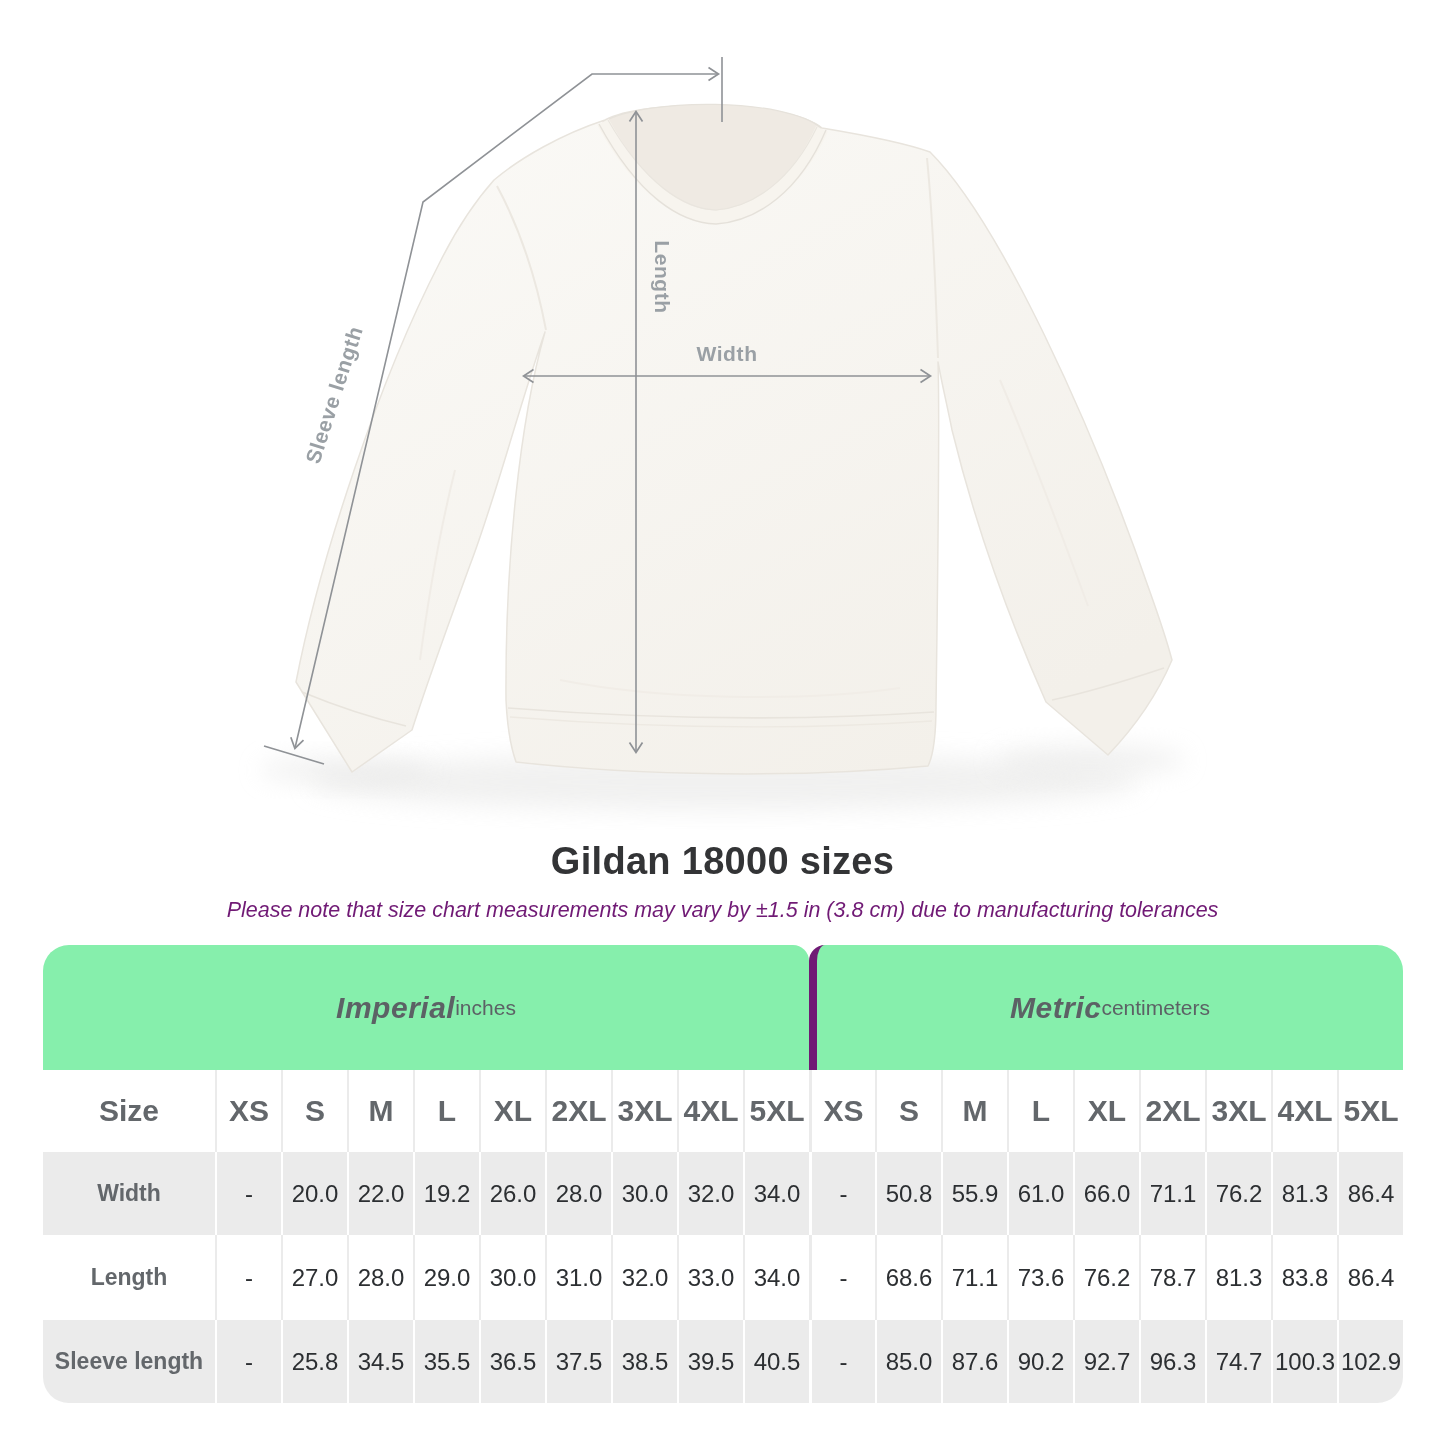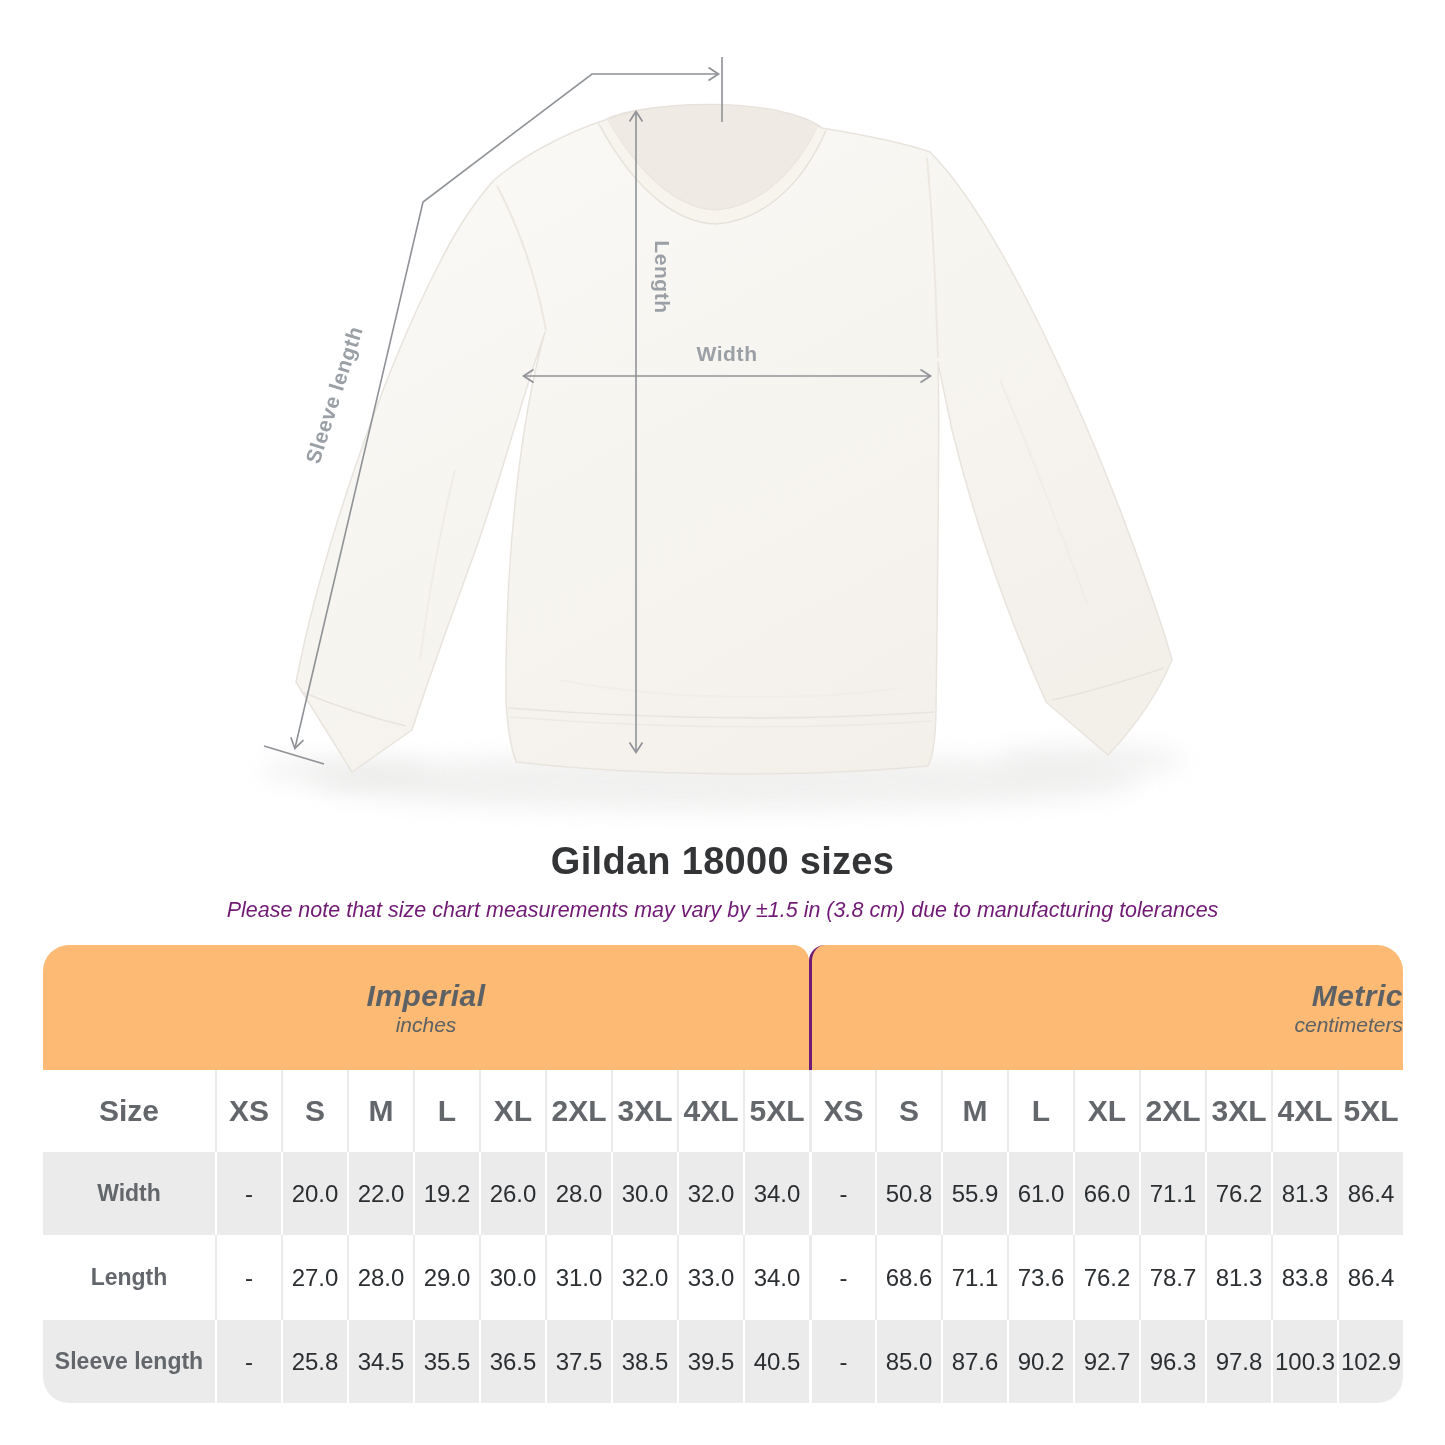--- a/index.html
+++ b/index.html
@@ -5,25 +5,25 @@
   html,body{margin:0;padding:0;background:#fff;}
   .canvas{position:relative;width:1445px;height:1445px;background:#ffffff;overflow:hidden;
           font-family:"Liberation Sans",sans-serif;}
   .diagram{position:absolute;left:0;top:0;}
   .title-wrap{position:absolute;left:0;right:0;top:840;text-align:center;top:840px;}
   .title{font-size:38px;font-weight:bold;color:#333436;letter-spacing:.3px;}
   .subtitle{margin-top:15px;font-size:21.5px;font-style:italic;color:#701a75;}
   .table{position:absolute;left:43px;top:945px;width:1360px;height:458px;
          display:grid;grid-template-columns:172px repeat(18,1fr);
          grid-template-rows:125px 82px 83px 85px 83px;}
-  .band{grid-column:1/11;background:#fdba74;display:flex;flex-direction:column;
+  .band{grid-column:1/11;background:#86efac;display:flex;flex-direction:row;
         align-items:center;justify-content:center;border-radius:26px 16px 0 0;}
-  .band-right{grid-column:11/20;border-left:3px solid #701a75;border-radius:16px 26px 0 0;align-items:flex-end;}
+  .band-right{grid-column:11/20;border-left:8px solid #701a75;border-radius:16px 26px 0 0;}
   .band-name{font-size:30px;font-weight:bold;font-style:italic;color:#5c6165;letter-spacing:.5px;}
-  .band-unit{margin-top:0;font-size:21px;font-style:italic;color:#5c6165;}
+  .band-unit{margin-top:0;font-size:21px;color:#5c6165;}
   .cell{display:flex;align-items:center;justify-content:center;border-left:2px solid #ebebeb;}
   .c0{border-left:none;}
   .g{background:#ebebeb;border-left-color:#ffffff;}
   .msep{border-left-width:3px;}
   .bl{border-radius:0 0 0 26px;}
   .br{border-radius:0 0 26px 0;}
   .sizeh{font-size:30px;font-weight:bold;color:#63676b;}
   .rlabel{font-size:23px;font-weight:bold;color:#63676b;}
   .val{font-size:24px;color:#2c2f32;}
   .annot-text{font-family:"Liberation Sans",sans-serif;font-size:21px;font-weight:bold;
@@ -189,18 +189,18 @@
       <div class="cell val g">37.5</div>
       <div class="cell val g">38.5</div>
       <div class="cell val g">39.5</div>
       <div class="cell val g">40.5</div>
       <div class="cell val g msep">-</div>
       <div class="cell val g">85.0</div>
       <div class="cell val g">87.6</div>
       <div class="cell val g">90.2</div>
       <div class="cell val g">92.7</div>
       <div class="cell val g">96.3</div>
-      <div class="cell val g">97.8</div>
+      <div class="cell val g">74.7</div>
       <div class="cell val g">100.3</div>
       <div class="cell val g br">102.9</div>
     </div>
 
 </div>
 
 </body></html>

